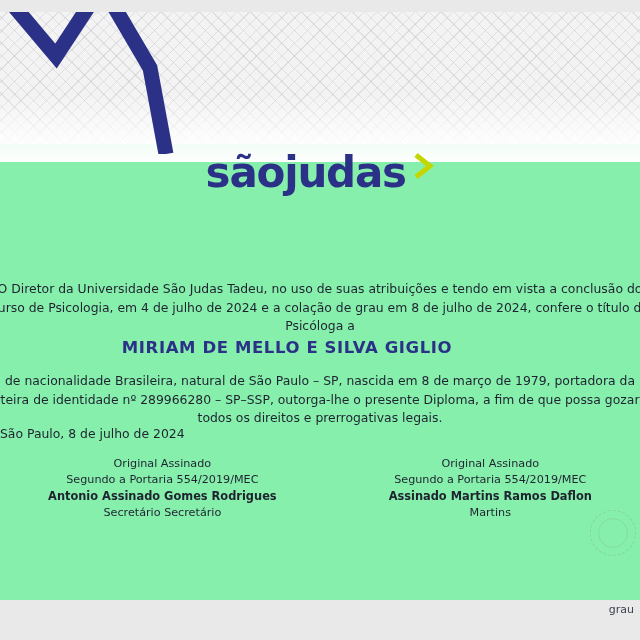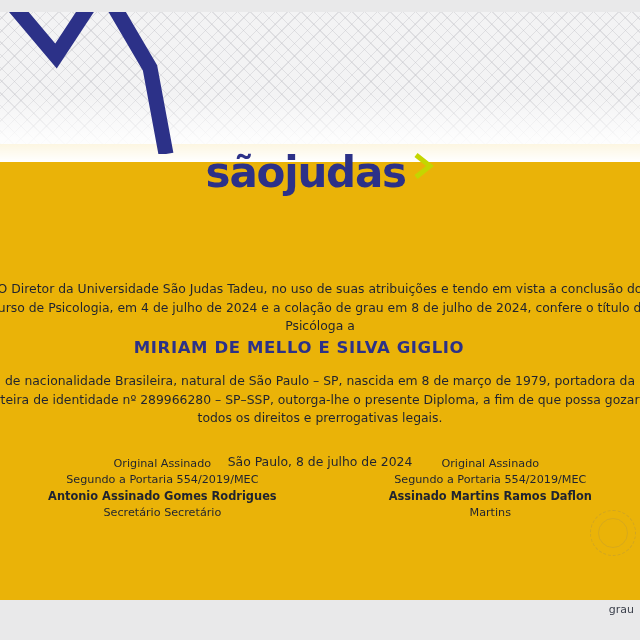--- a/index.html
+++ b/index.html
@@ -31,21 +31,21 @@
     background: #e9e9ea;
   }
 
   
   .sheet {
     position: absolute;
     left: 0;
     top: 12px;
     width: 640px;
     height: 588px;
-    background: #eab308;
+    background: #86efac;
     overflow: hidden;
   }
 
   
   .texture {
     position: absolute;
     left: 0;
     top: 0;
     width: 640px;
     height: 132px;
@@ -126,41 +126,40 @@
     color: #1f2330;
     font-size: 12.4px;
     line-height: 1.5;
     font-family: "DejaVu Sans", sans-serif;
   }
   .para-1 { top: 268px; }
   .para-2 { top: 360px; }
 
   .student-name {
     position: absolute;
-    left: 12px;
+    left: 0;
     top: 326px;
     width: 574px;
     text-align: center;
     color: #2c3188;
     font-size: 16.5px;
     font-weight: 600;
     letter-spacing: 0.6px;
     font-family: "DejaVu Sans", sans-serif;
   }
 
   .place-date {
     position: absolute;
     left: 0;
     top: 414px;
     width: 640px;
-    text-align: center;
+    text-align: left;
     color: #1f2330;
     font-size: 12.4px;
     font-family: "DejaVu Sans", sans-serif;
-    margin-top: 28px;
   }
 
   
   .signatures {
     position: absolute;
     left: 0;
     top: 444px;
     width: 640px;
     display: flex;
     justify-content: center;

